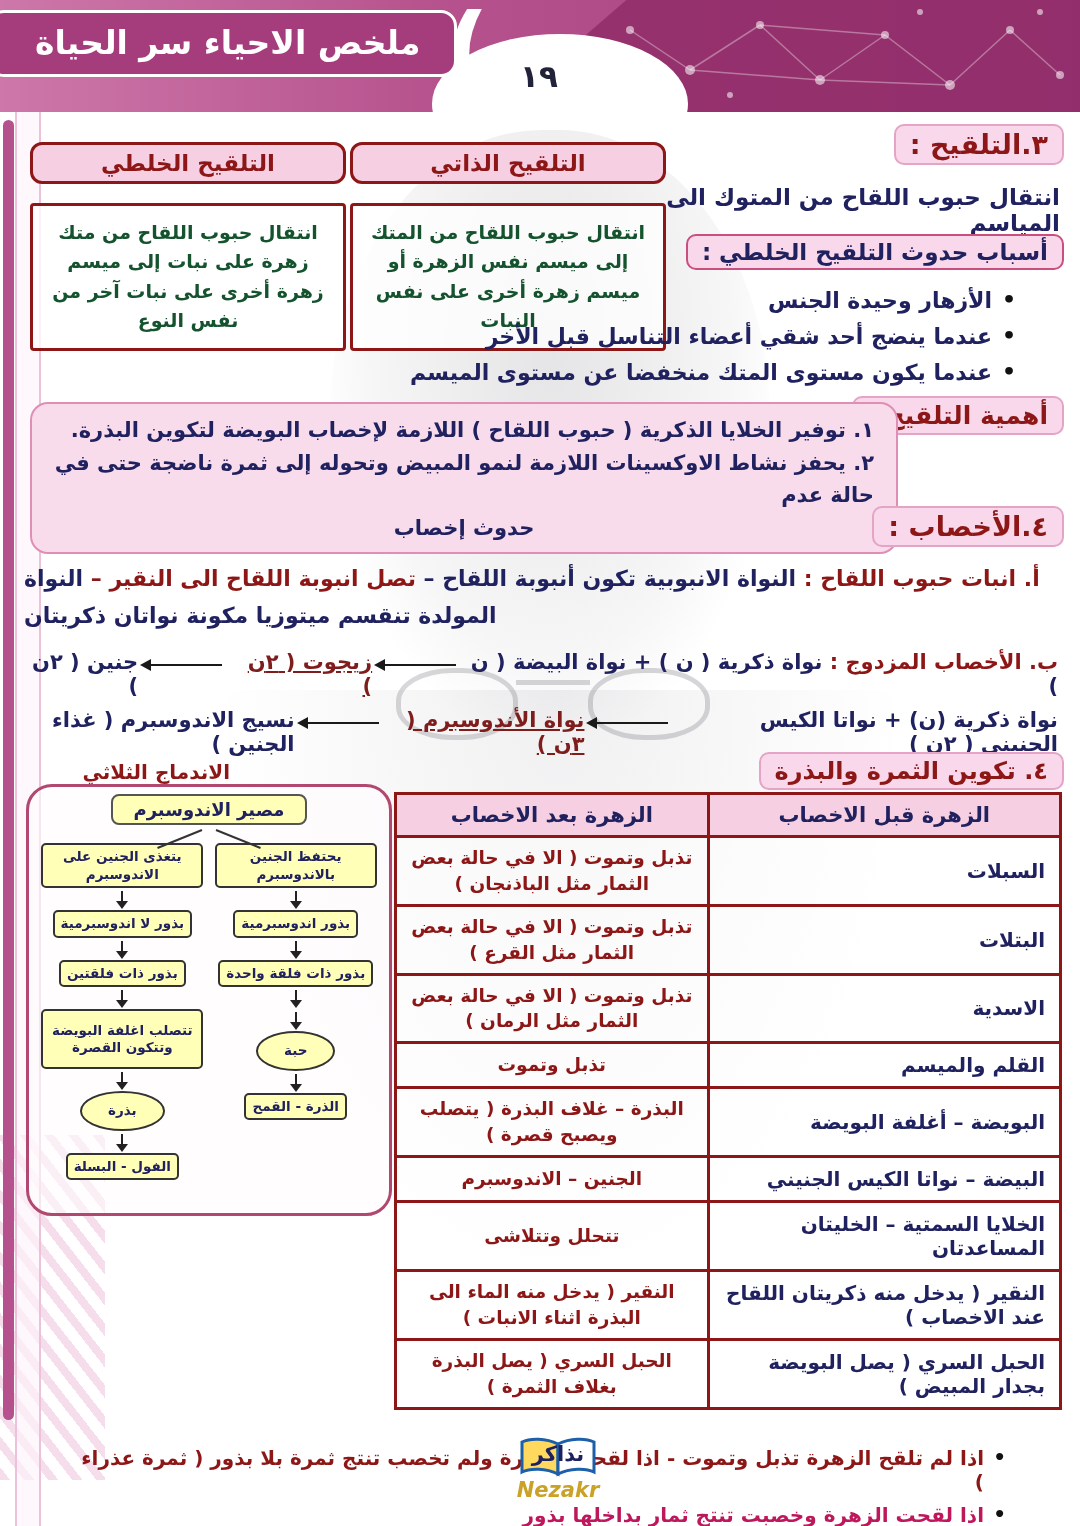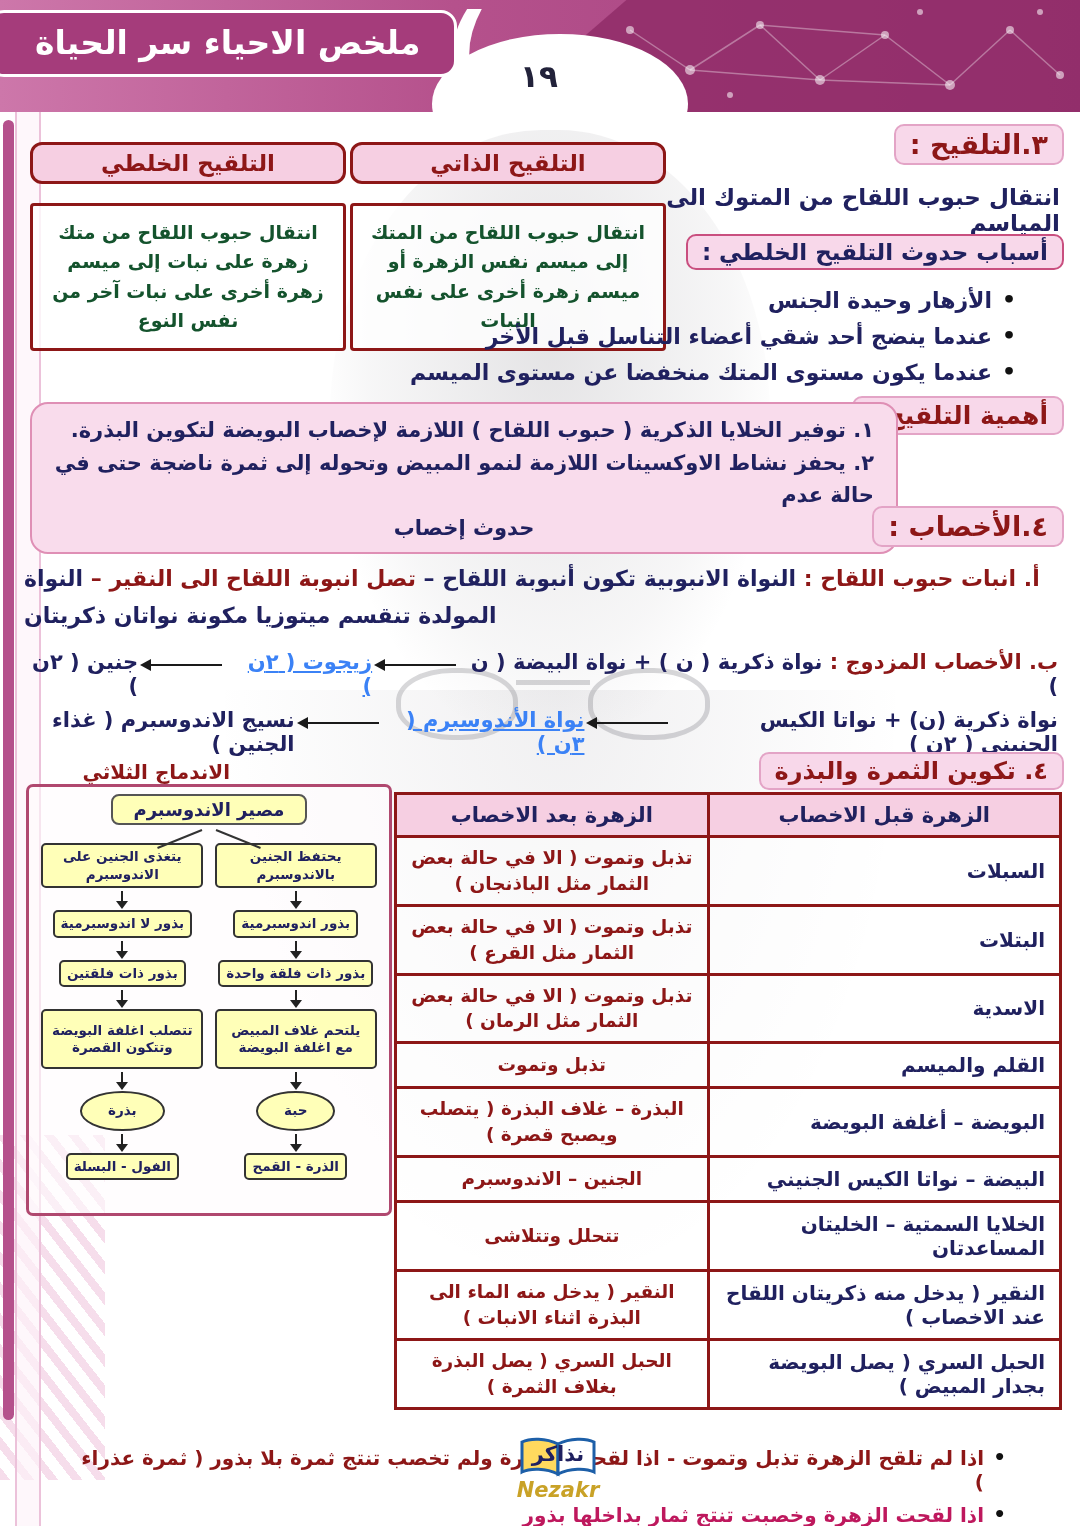--- a/index.html
+++ b/index.html
@@ -40,21 +40,21 @@
   .title-box { position:absolute; left:-12px; top:10px; padding:10px 34px 12px 44px;
     background:#a53c7b; border:3px solid #ffffff; border-radius:16px;
     color:#ffffff; font-weight:700; font-size:33px; }
   .page-num { position:absolute; left:520px; top:58px; color:#22223a; font-weight:700; font-size:31px; }
 
   
   .abs { position:absolute; z-index:2; }
   .tag, .tag-navy { display:inline-block; background:#f8d8ea; border-radius:10px; padding:3px 14px; font-weight:700; }
   .tag { border:2px solid #e3a4c6; color:#8d1717; }
   .tag-navy { border:2px solid #c94f7f; color:#20215f; } .red { color:#8d1717; }
-  .u-red { color:#3b82f6; text-decoration:underline; }
+  .u-red { color:#7f1d1d; text-decoration:underline; }
 
   #sec3-label { top:124px; right:16px; font-size:27px; }
   #sec3-def  { top:184px; right:20px; width:400px; text-align:right; color:#20215f; font-weight:700; font-size:23px; }
 
   
   #poll-table { top:142px; left:30px; width:636px; display:flex; direction:rtl; gap:4px; }
   .pt-col { flex:1; display:flex; flex-direction:column; }
   .pt-head { background:#f6cfe2; border:3px solid #8d1717; border-radius:12px; text-align:center;
     color:#8d1717; font-weight:700; font-size:23px; padding:5px 0; }
   .pt-body { border:3px solid #8d1717; border-radius:4px; margin-top:19px; background:rgba(255,255,255,.78);
@@ -82,21 +82,21 @@
   #chain2 { top:708px; right:22px; width:1040px; }
   .harrow { width:72px; height:2px; background:#1a1a1a; flex:none; position:relative; margin-top:14px; }
   .harrow::before { content:""; position:absolute; left:-10px; top:-5px; width:0; height:0;
     border-top:6px solid transparent; border-bottom:6px solid transparent; border-right:11px solid #1a1a1a; }
   .stack { display:flex; flex-direction:column; align-items:center; }
   .stack .red { font-size:20px; margin-top:4px; }
 
   #fruit-label { top:752px; right:16px; font-size:24px; }
 
   
-  #flowchart { left:26px; top:784px; width:366px; height:432px; border:3px solid #b0486f; border-radius:7px;
+  #flowchart { left:26px; top:784px; width:366px; height:432px; border:3px solid #b0486f; border-radius:26px;
     background:rgba(255,251,254,.6); padding:7px 4px 2px; z-index:2; }
   .fc-title { width:max-content; margin:0 auto; background:#ffffb8; border:2px solid #555; border-radius:8px;
     padding:3px 20px; color:#20215f; font-weight:700; font-size:18px; }
   .fc-split { width:150px; height:16px; margin:2px auto 0; position:relative; }
   .fc-split::before { content:""; position:absolute; right:20px; top:2px; width:48px; height:2px;
     background:#333; transform:rotate(22deg); transform-origin:left center; }
   .fc-split::after { content:""; position:absolute; left:20px; top:2px; width:48px; height:2px;
     background:#333; transform:rotate(-22deg); transform-origin:right center; }
   .fc-cols { display:flex; direction:rtl; justify-content:space-between; padding:0 6px; }
   .fc-col { width:49%; display:flex; flex-direction:column; align-items:center; }
@@ -256,21 +256,20 @@
     <div class="fc-title">مصير الاندوسبرم</div>
     <div class="fc-split"></div>
     <div class="fc-cols">
       <div class="fc-col">
         <div class="fc-box mh2">يحتفظ الجنين بالاندوسبرم</div>
         <span class="varrow"></span>
         <div class="fc-box">بذور اندوسبرمية</div>
         <span class="varrow"></span>
         <div class="fc-box">بذور ذات فلقة واحدة</div>
         <span class="varrow"></span>
-        <div class="fc-box mh3">يلتحم غلاف المبيض مع اغلفة البويضة</div>
         <span class="varrow"></span>
         <div class="fc-box fc-ellipse">حبة</div>
         <span class="varrow"></span>
         <div class="fc-box">الذرة - القمح</div>
       </div>
       <div class="fc-col">
         <div class="fc-box mh2">يتغذى الجنين على الاندوسبرم</div>
         <span class="varrow"></span>
         <div class="fc-box">بذور لا اندوسبرمية</div>
         <span class="varrow"></span>

